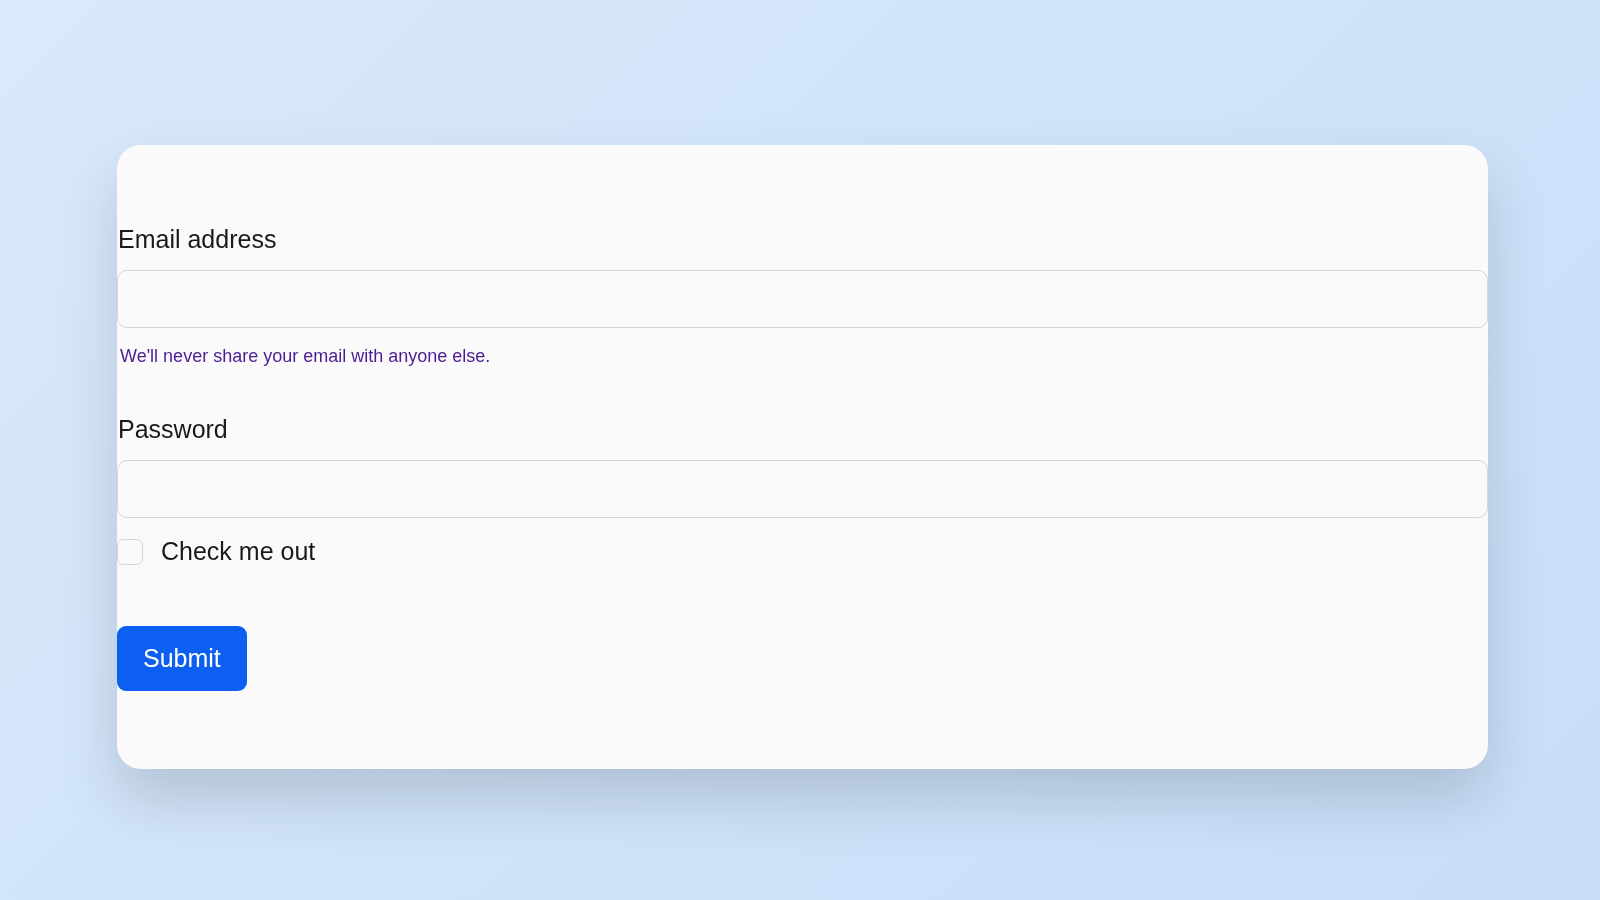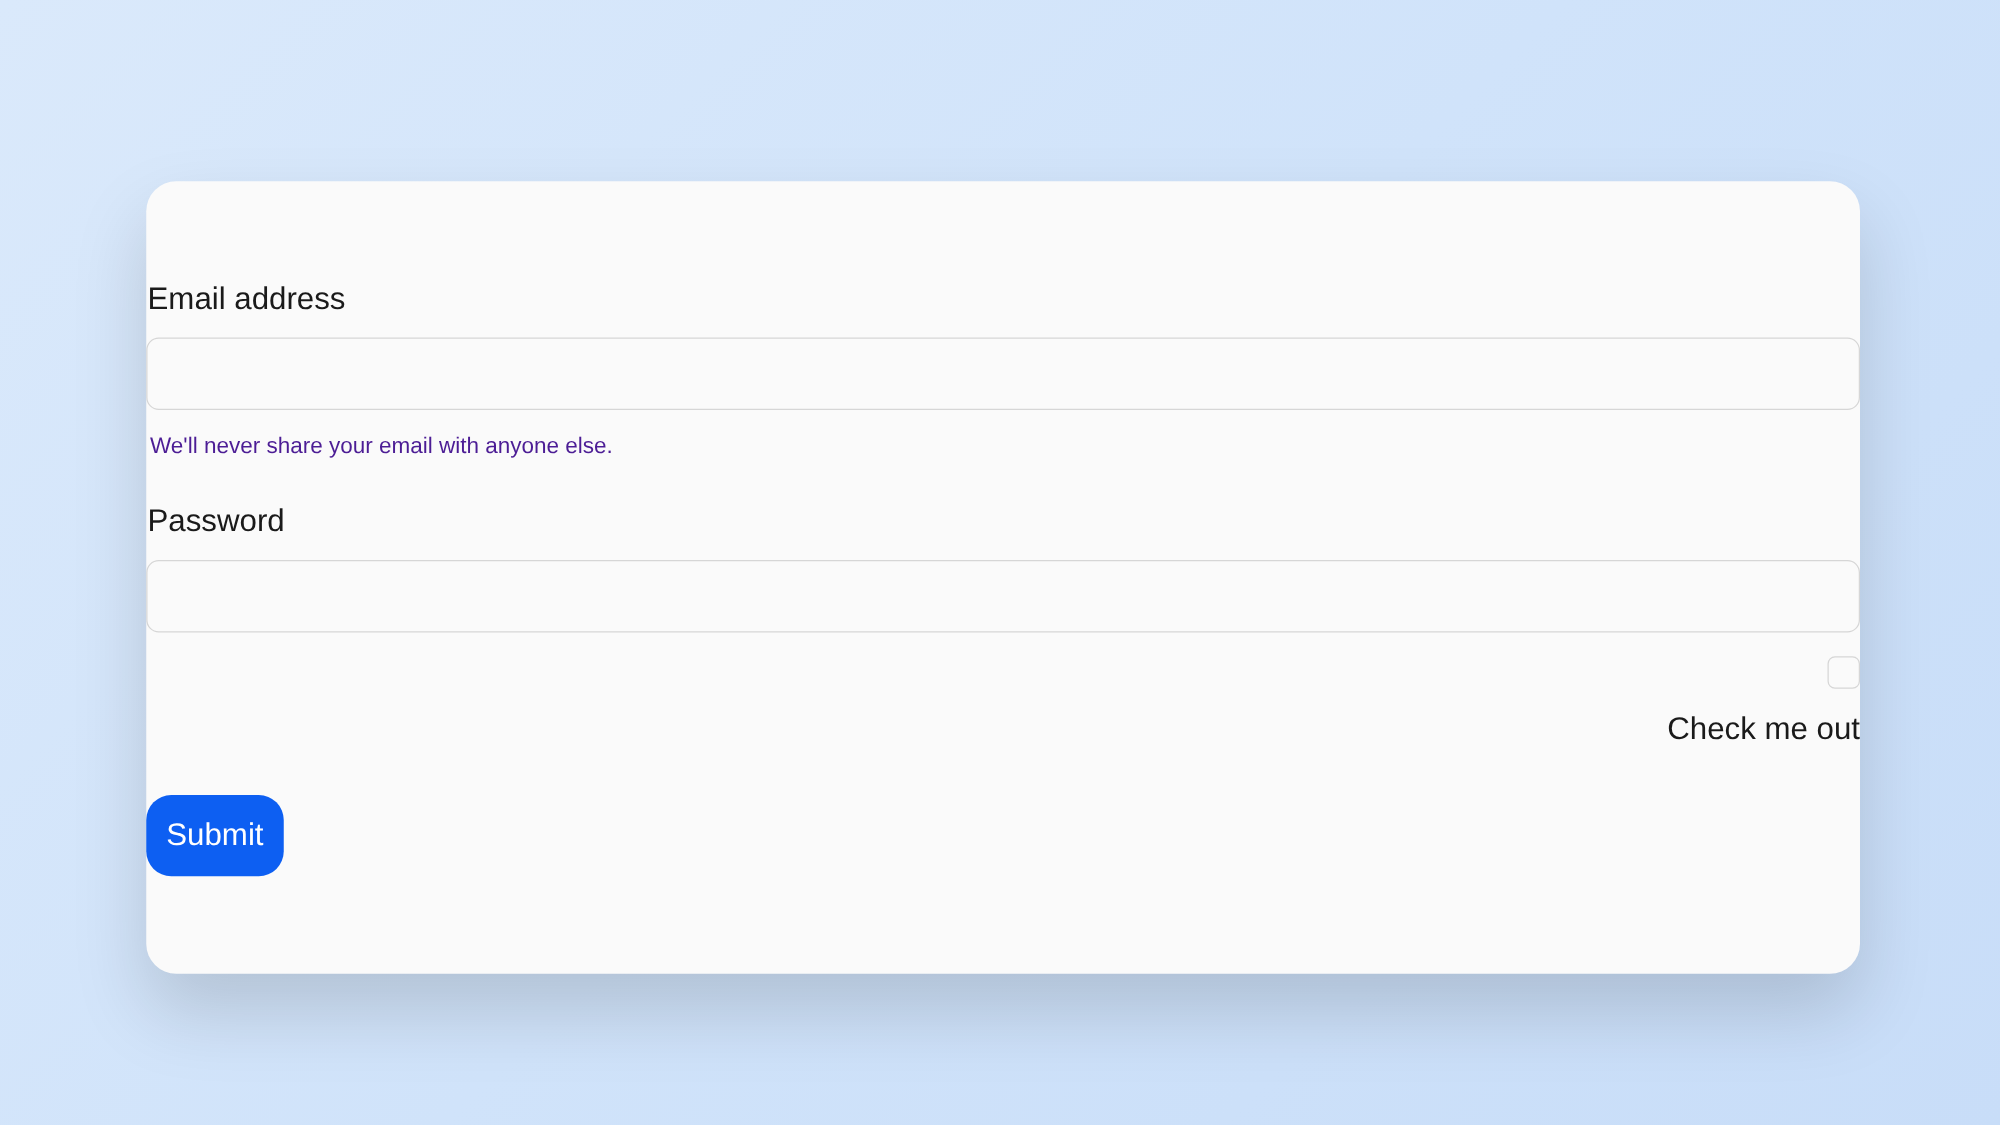--- a/index.html
+++ b/index.html
@@ -52,33 +52,32 @@
     }
     
     .help-text {
       font-size: 18px;
       color: #4c1d95;
       margin-top: 18px;
       padding-left: 3px;
     }
     
     .email-group {
-      margin-bottom: 36px;
+      margin-bottom: 48px;
     }
     
     .password-group {
       margin-bottom: 19px;
     }
     
     .checkbox-group {
       display: flex;
-      align-items: flex-end;
-      margin-bottom: 38px;
+      align-items: center;
+      margin-bottom: 60px;
       gap: 18px;
-      flex-direction: column;
     }
     
     .checkbox {
       width: 26px;
       height: 26px;
       border: 1px solid #d6d6d6;
       border-radius: 6px;
       background: #fafafa;
       cursor: pointer;
       appearance: none;
@@ -88,22 +87,22 @@
     .checkbox-label {
       font-size: 25px;
       color: #1a1a1a;
       font-weight: 400;
     }
     
     .submit-btn {
       background: #0d5ff2;
       color: #ffffff;
       border: none;
-      border-radius: 20px;
-      padding: 18px 16px;
+      border-radius: 9px;
+      padding: 18px 26px;
       font-size: 25px;
       font-weight: 400;
       cursor: pointer;
     }
   </style>
 </head>
 <body>
 
 <div class="form-card">
   

